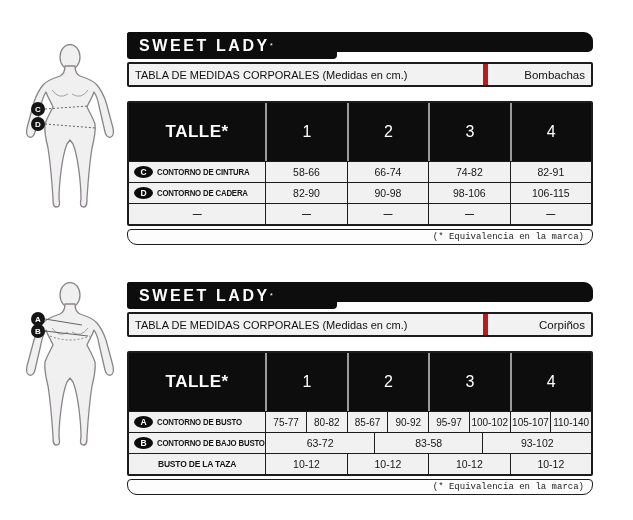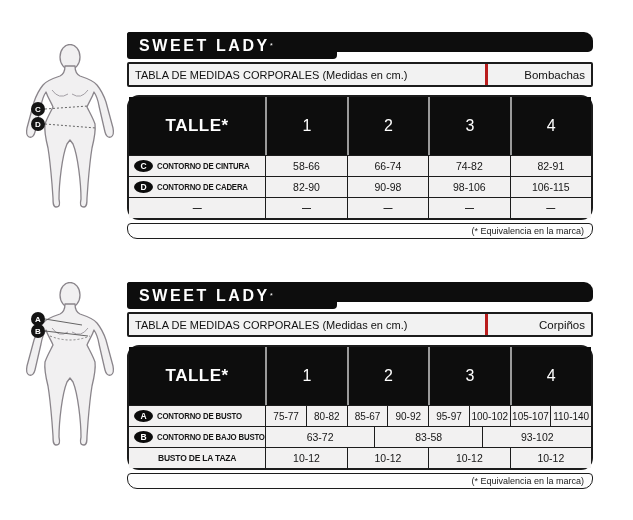--- a/index.html
+++ b/index.html
@@ -16,24 +16,24 @@
             border-radius:3px 2px 4px 3px;display:flex;align-items:center;padding-left:12px;
             box-sizing:border-box;}
   .logo-text{color:#fff;font-weight:bold;font-size:16px;letter-spacing:2.6px;white-space:nowrap;}
   .logo-mark{color:#fff;font-size:7px;vertical-align:top;line-height:10px;}
 
   
   .subtitle-row{display:flex;align-items:stretch;height:21px;background:#f2f2f2;
                 border:2px solid #1c1c1c;border-radius:2px;margin-top:3px;box-sizing:content-box;}
   .subtitle-left{flex:1;display:flex;align-items:center;padding-left:6px;font-size:11px;color:#101010;}
   .subtitle-right{width:21%;display:flex;align-items:center;justify-content:flex-end;
-                  padding-right:6px;border-left:3px solid #b91c1c;font-size:11.5px;color:#101010;}
-
-  
-  .meas-table{margin-top:8px;border:2px solid #1c1c1c;border-radius:12px;background:#f2f1f1;}
+                  padding-right:6px;border-left:5px solid #b91c1c;font-size:11.5px;color:#101010;}
+
+  
+  .meas-table{margin-top:14px;border:2px solid #1c1c1c;border-radius:2px;background:#f2f1f1;}
   .thead{display:flex;height:58px;background:#0d0d0d;color:#fff;}
   .th-label{width:29.5%;display:flex;align-items:center;justify-content:center;
             font-size:17px;font-weight:bold;letter-spacing:.5px;}
   .th-size{flex:1;display:flex;align-items:center;justify-content:center;
            font-size:16px;border-left:2px solid #9a9a9a;}
   .trow{display:flex;height:20px;background:#f2f1f1;border-top:1.5px solid #1c1c1c;}
   .td-label{width:29.5%;display:flex;align-items:center;gap:4px;padding-left:5px;box-sizing:border-box;}
   .td-label.center{justify-content:center;padding-left:0;}
   .oval{display:inline-flex;align-items:center;justify-content:center;width:19px;height:12px;
         background:#0b0b0b;color:#fff;border-radius:50%;font-size:8.5px;font-weight:bold;flex:0 0 auto;}
@@ -41,21 +41,21 @@
        transform:scaleX(.92);transform-origin:left center;color:#161616;}
   .td-label.center .lbl{transform:none;}
   .td-val{flex:1;display:flex;align-items:center;justify-content:center;
           border-left:1.5px solid #1c1c1c;font-size:10.5px;color:#161616;}
   .td-val.half{font-size:10px;}
   .dash{font-weight:bold;font-size:9px;}
 
   
   .footnote-row{margin-top:3px;height:14px;border:1.5px solid #1c1c1c;background:#fdfdfd;
                 border-radius:4px 4px 10px 10px;display:flex;align-items:center;
-                justify-content:flex-end;padding-right:8px;font-size:9px;color:#222;}
+                justify-content:flex-end;padding-right:8px;font-size:9px;color:#222;font-family:Liberation Mono, monospace;}
 
   
   .figure{position:absolute;left:2px;width:114px;height:168px;}
 </style>
 </head>
 <body>
 
 <div class="canvas">
 
   <svg class="figure" style="top:44px" viewBox="0 0 114 168">

